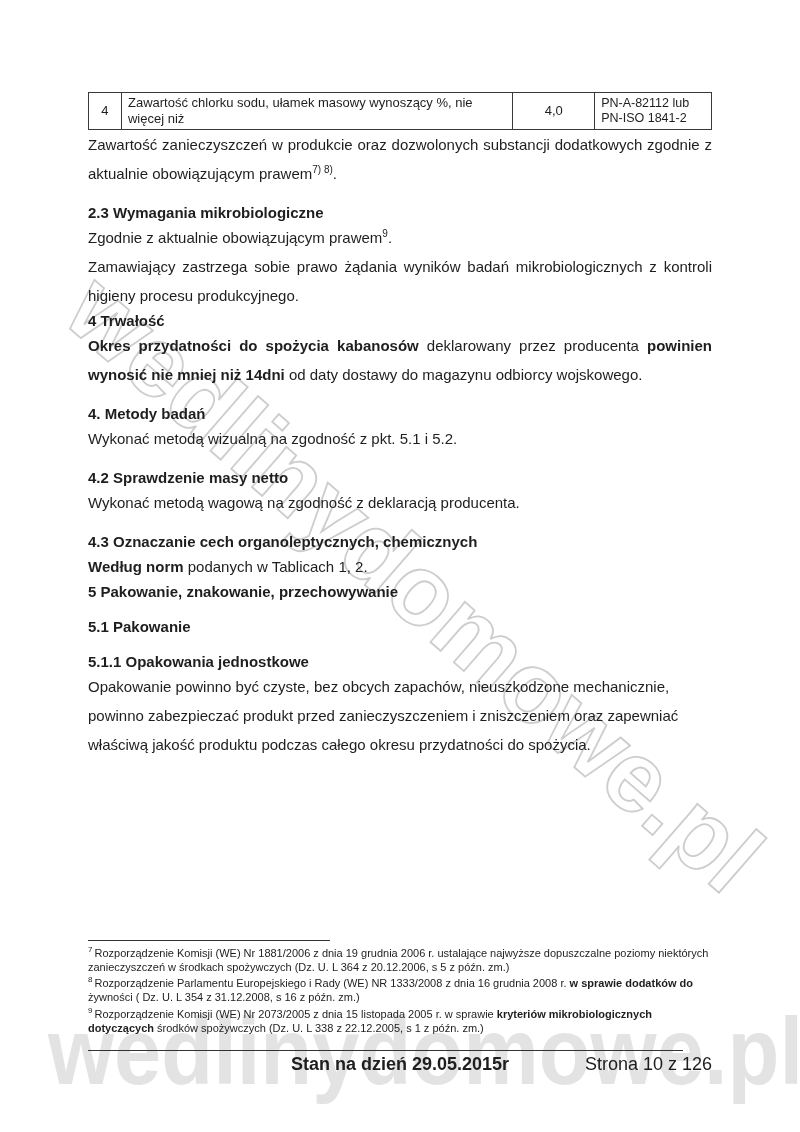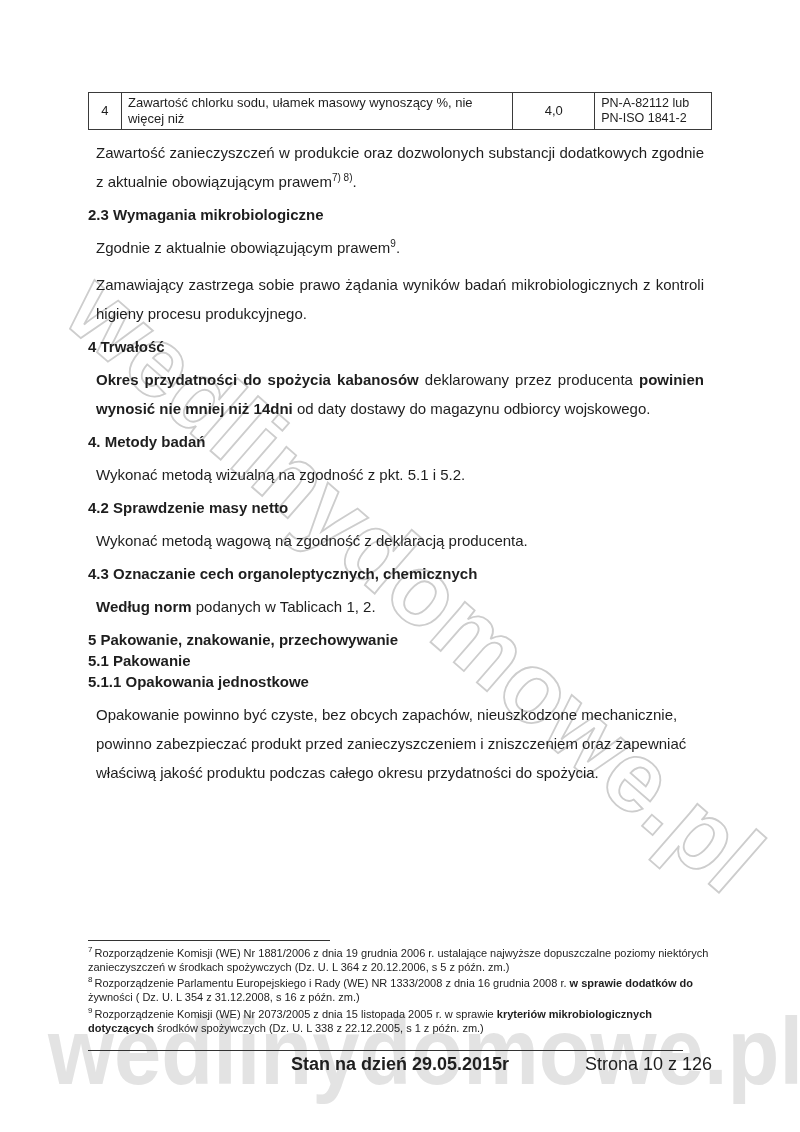--- a/index.html
+++ b/index.html
@@ -54,26 +54,26 @@
     border: 1px solid #3a3a3a;
     padding: 2px 6px;
     vertical-align: middle;
     height: 36px;
   }
   td.col-no    { width: 33px;  text-align: center; }
   td.col-prop  { width: 392px; text-align: left; }
   td.col-val   { width: 82px;  text-align: center; }
   td.col-norm  { width: 117px; text-align: left; font-size: 12.5px; line-height: 15px; margin-left: 34px; }
   .heading { font-weight: bold; font-size: 15px; line-height: 21px; margin: 0; }
-  p.body { margin: 8px; }
+  p.body { margin: 0; }
   .just { text-align: justify; }
   .mt6  { margin-top: 6px; }
   .mt10 { margin-top: 10px; }
   .mt12 { margin-top: 12px; }
-  .mt14 { }
+  .mt14 { margin-top: 14px; }
   .mt24 { }
   sup { font-size: 10px; line-height: 0; vertical-align: super; }
   
   .footnotes {
     position: absolute;
     left: 88px;
     width: 624px;
     top: 940px;
     z-index: 1;
     font-size: 11px;

